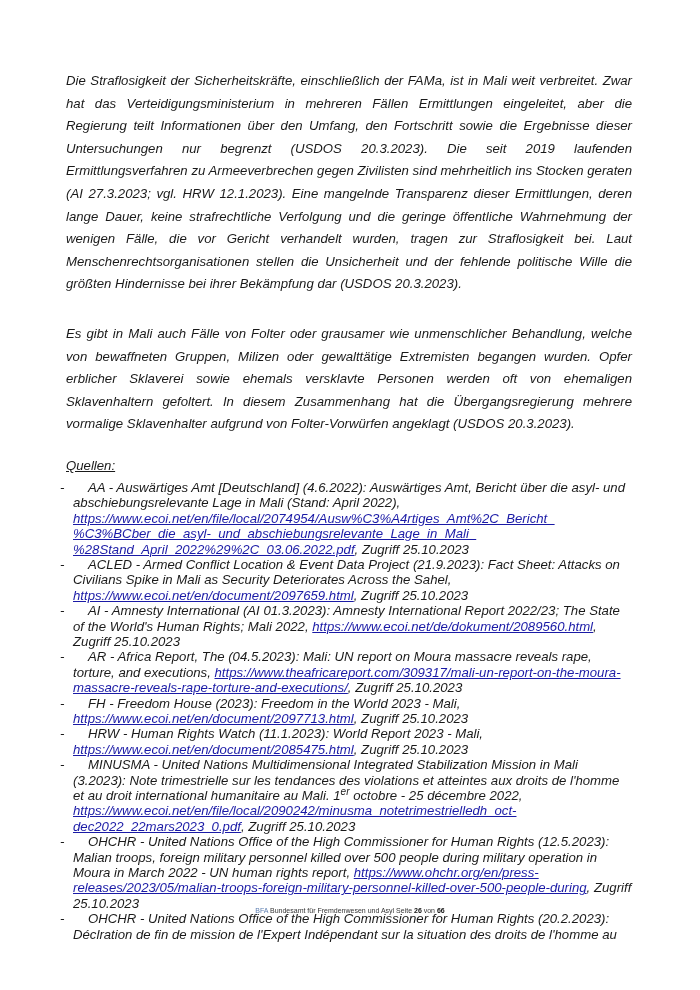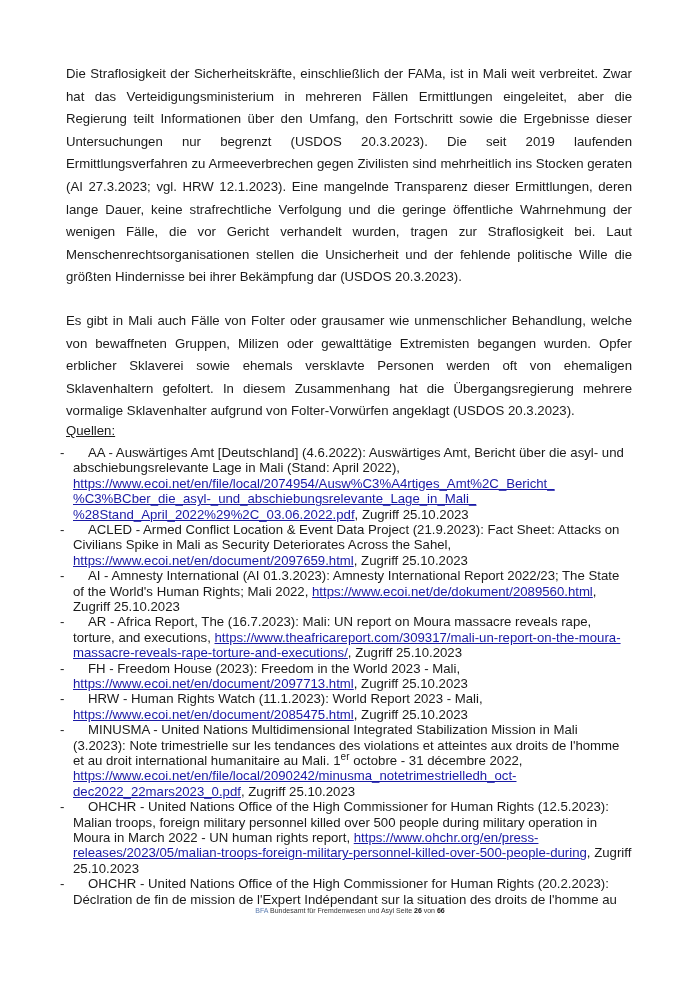--- a/index.html
+++ b/index.html
@@ -1,21 +1,21 @@
 <!DOCTYPE html>
 <html><head>
   <meta charset="utf-8">
   <style>
     html, body { margin: 0; padding: 0; background: #ffffff; }
     body { width: 700px; height: 990px; position: relative; overflow: hidden;
            font-family: "Liberation Sans", sans-serif; color: #1a1a1a; }
-    .page { position: absolute; left: 66px; top: 63px; width: 566px; }
+    .page { position: absolute; left: 66px; top: 70px; width: 566px; font-style: italic; }
     .para { font-size: 13.2px; line-height: 22.6px; text-align: justify; margin: 0; }
-    .para + .para { margin-top: 21px; }
-    .sources-title { font-size: 13.2px; text-decoration: underline; line-height: 16px; }
+    .para + .para { margin-top: 27px; }
+    .sources-title { font-size: 13.2px; margin-top: 22px; text-decoration: underline; line-height: 16px; }
     ul.sources { list-style: none; margin: 6px 0 0 0; padding: 0; }
     ul.sources li { position: relative; font-size: 13.2px; line-height: 15.4px; padding-left: 7px; margin-left: 0; }
     ul.sources li .dash { position: absolute; left: -6px; top: 0; }
     ul.sources li .lead { padding-left: 15px; }
     a.link { color: #1a1aa6; text-decoration: underline; }
     sup { font-size: 10px; line-height: 0; }
     .footer { position: absolute; top: 907px; left: 0; width: 700px; text-align: center;
               font-size: 7px; color: #333; }
     .footer .brand { color: #5b7db1; }
     .footer b { color: #111; }
@@ -36,33 +36,33 @@
     </li>
     <li>
       <span class="dash">-</span><span class="lead">ACLED - Armed Conflict Location &amp; Event Data Project (21.9.2023): Fact Sheet: Attacks on Civilians Spike in Mali as Security Deteriorates Across the Sahel,</span>
       <a class="link">https://www.ecoi.net/en/document/2097659.html</a><span>, Zugriff 25.10.2023</span>
     </li>
     <li>
       <span class="dash">-</span><span class="lead">AI - Amnesty International (AI 01.3.2023): Amnesty International Report 2022/23; The State of the World's Human Rights; Mali 2022,</span>
       <a class="link">https://www.ecoi.net/de/dokument/2089560.html</a><span>, Zugriff 25.10.2023</span>
     </li>
     <li>
-      <span class="dash">-</span><span class="lead">AR - Africa Report, The (16.7.2023): Mali: UN report on Moura massacre reveals rape, torture, and executions,</span>
+      <span class="dash">-</span><span class="lead">AR - Africa Report, The (04.5.2023): Mali: UN report on Moura massacre reveals rape, torture, and executions,</span>
       <a class="link">https://www.theafricareport.com/309317/mali-un-report-on-the-moura-massacre-reveals-rape-torture-and-executions/</a><span>, Zugriff 25.10.2023</span>
     </li>
     <li>
       <span class="dash">-</span><span class="lead">FH - Freedom House (2023): Freedom in the World 2023 - Mali,</span>
       <a class="link">https://www.ecoi.net/en/document/2097713.html</a><span>, Zugriff 25.10.2023</span>
     </li>
     <li>
       <span class="dash">-</span><span class="lead">HRW - Human Rights Watch (11.1.2023): World Report 2023 - Mali,</span>
       <a class="link">https://www.ecoi.net/en/document/2085475.html</a><span>, Zugriff 25.10.2023</span>
     </li>
     <li>
-      <span class="dash">-</span><span class="lead">MINUSMA - United Nations Multidimensional Integrated Stabilization Mission in Mali (3.2023): Note trimestrielle sur les tendances des violations et atteintes aux droits de l'homme et au droit international humanitaire au Mali. 1</span><sup>er</sup><span> octobre - 31 décembre 2022,</span>
+      <span class="dash">-</span><span class="lead">MINUSMA - United Nations Multidimensional Integrated Stabilization Mission in Mali (3.2023): Note trimestrielle sur les tendances des violations et atteintes aux droits de l'homme et au droit international humanitaire au Mali. 1</span><sup>er</sup><span> octobre - 25 décembre 2022,</span>
       <a class="link">https://www.ecoi.net/en/file/local/2090242/minusma_notetrimestrielledh_oct-dec2022_22mars2023_0.pdf</a><span>, Zugriff 25.10.2023</span>
     </li>
     <li>
       <span class="dash">-</span><span class="lead">OHCHR - United Nations Office of the High Commissioner for Human Rights (12.5.2023): Malian troops, foreign military personnel killed over 500 people during military operation in Moura in March 2022 - UN human rights report,</span>
       <a class="link">https://www.ohchr.org/en/press-releases/2023/05/malian-troops-foreign-military-personnel-killed-over-500-people-during</a><span>, Zugriff 25.10.2023</span>
     </li>
     <li>
       <span class="dash">-</span><span class="lead">OHCHR - United Nations Office of the High Commissioner for Human Rights (20.2.2023): Déclration de fin de mission de l'Expert Indépendant sur la situation des droits de l'homme au</span>
     </li>
   </ul>

